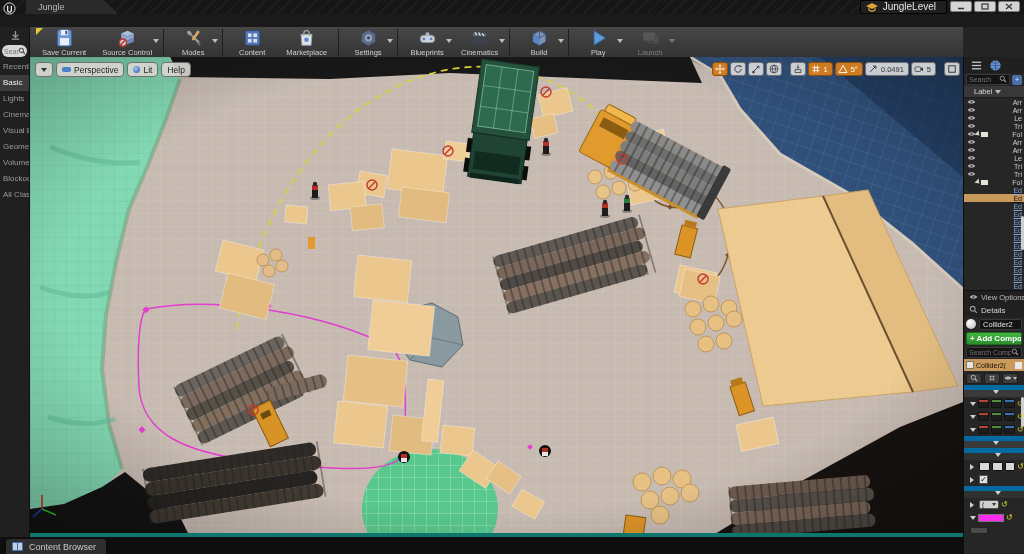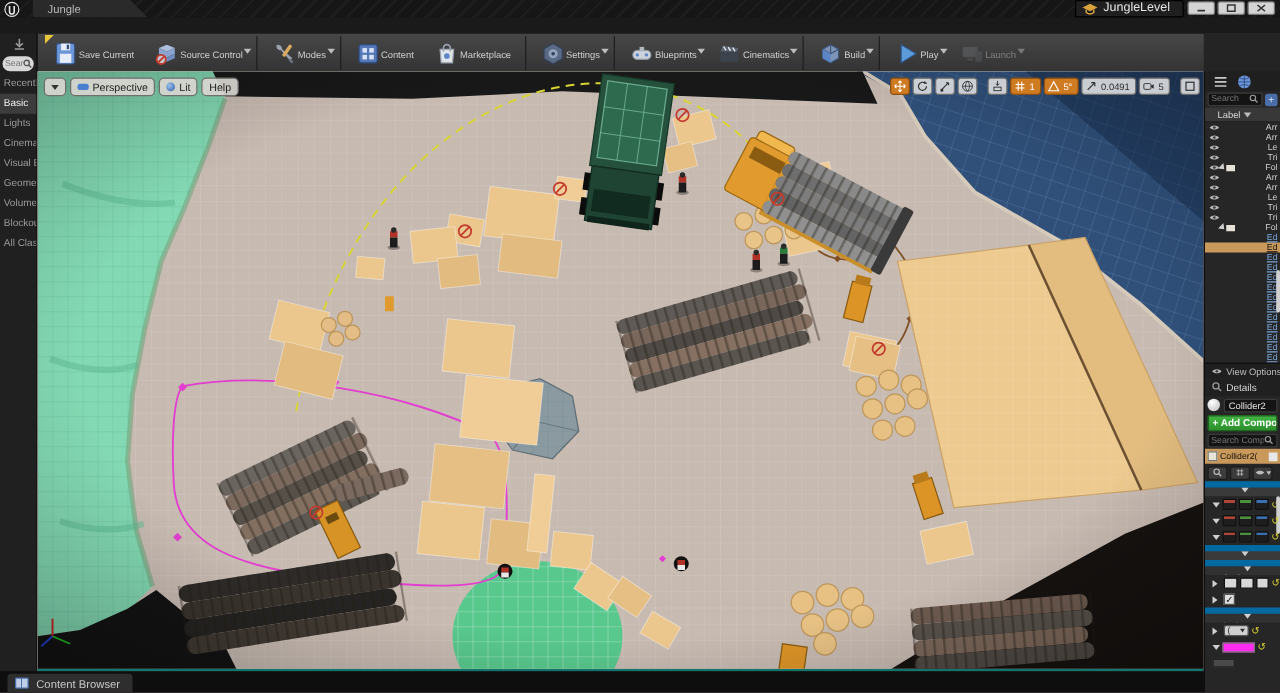--- a/index.html
+++ b/index.html
@@ -25,21 +25,21 @@
 
   
   .menubar { position:absolute; left:0; top:14px; width:1024px; height:13px; background:#1c1c1c;
     display:flex; align-items:center; padding-left:24px; gap:14px; }
   .menu-item { color:#c2c2c2; font-size:9px; }
 
   
   .toolbar { position:absolute; left:30px; top:27px; width:994px; height:31px;
     background:linear-gradient(#474747,#333333); display:flex; align-items:stretch; padding-left:4px; }
   .toolbar-darkright { position:absolute; right:0; top:27px; width:61px; height:31px; background:#242424; }
-  .tbtn { position:relative; display:flex; flex-direction:row; align-items:center;
+  .tbtn { position:relative; display:flex; flex-direction:column; align-items:center;
     justify-content:flex-start; padding:1px 8px 0 8px; min-width:52px; }
   .tbtn.off { opacity:.45; }
   .ticon { width:21px; height:20px; }
   .ticon svg { width:21px; height:20px; }
   .tlabel { color:#cfcfcf; font-size:7.5px; white-space:nowrap; margin-top:0px; }
   .tbtn .dd { position:absolute; right:1px; top:12px; border-left:3px solid transparent;
     border-right:3px solid transparent; border-top:4px solid #bdbdbd; }
   .tbtn .flag { position:absolute; left:2px; top:1px; width:0; height:0;
     border-top:7px solid #e8c63a; border-right:7px solid transparent; }
   .tsep { width:1px; background:#1f1f1f; margin:2px 3px; }
@@ -51,21 +51,21 @@
   .pa-search { margin:2px 2px; height:12px; background:#d8d8d8; border-radius:6px; display:flex;
     align-items:center; overflow:hidden; padding:0 2px; }
   .pa-search input { width:14px; border:0; background:transparent; font-size:7px; color:#333; outline:none; }
   .pa-search svg { width:8px; height:8px; flex:none; }
   .cat { height:16px; line-height:16px; color:#9a9a9a; font-size:8px; padding-left:3px;
     white-space:nowrap; overflow:hidden; }
   .cat.sel { background:#3c3c3c; color:#f0f0f0; }
 
   
   .viewport { position:absolute; left:30px; top:57px; width:933px; height:480px; background:#c7bab1;
-    overflow:hidden; border-bottom:2px solid #0f766e; }
+    overflow:hidden; border-bottom:4px solid #0f766e; }
   .viewport svg.scene { position:absolute; left:0; top:0; }
   .vp-left { position:absolute; left:5px; top:5px; display:flex; gap:3px; z-index:3; }
   .pill { height:15px; background:rgba(216,214,208,.92); border:1px solid #6f6f6f; border-radius:4px;
     display:flex; align-items:center; padding:0 5px; font-size:8.5px; color:#1e1e1e; gap:3px; }
   .pill .car { border-left:3px solid transparent; border-right:3px solid transparent;
     border-top:4px solid #333; }
   .persp-ic { width:9px; height:5px; background:#4a7fd0; border-radius:2px; }
   .lit-ic { width:7px; height:7px; background:radial-gradient(circle at 35% 35%, #9cc0ee, #2d5fa8);
     border-radius:50%; }
   .vp-right { position:absolute; right:3px; top:5px; display:flex; gap:2px; z-index:3; align-items:center; }

